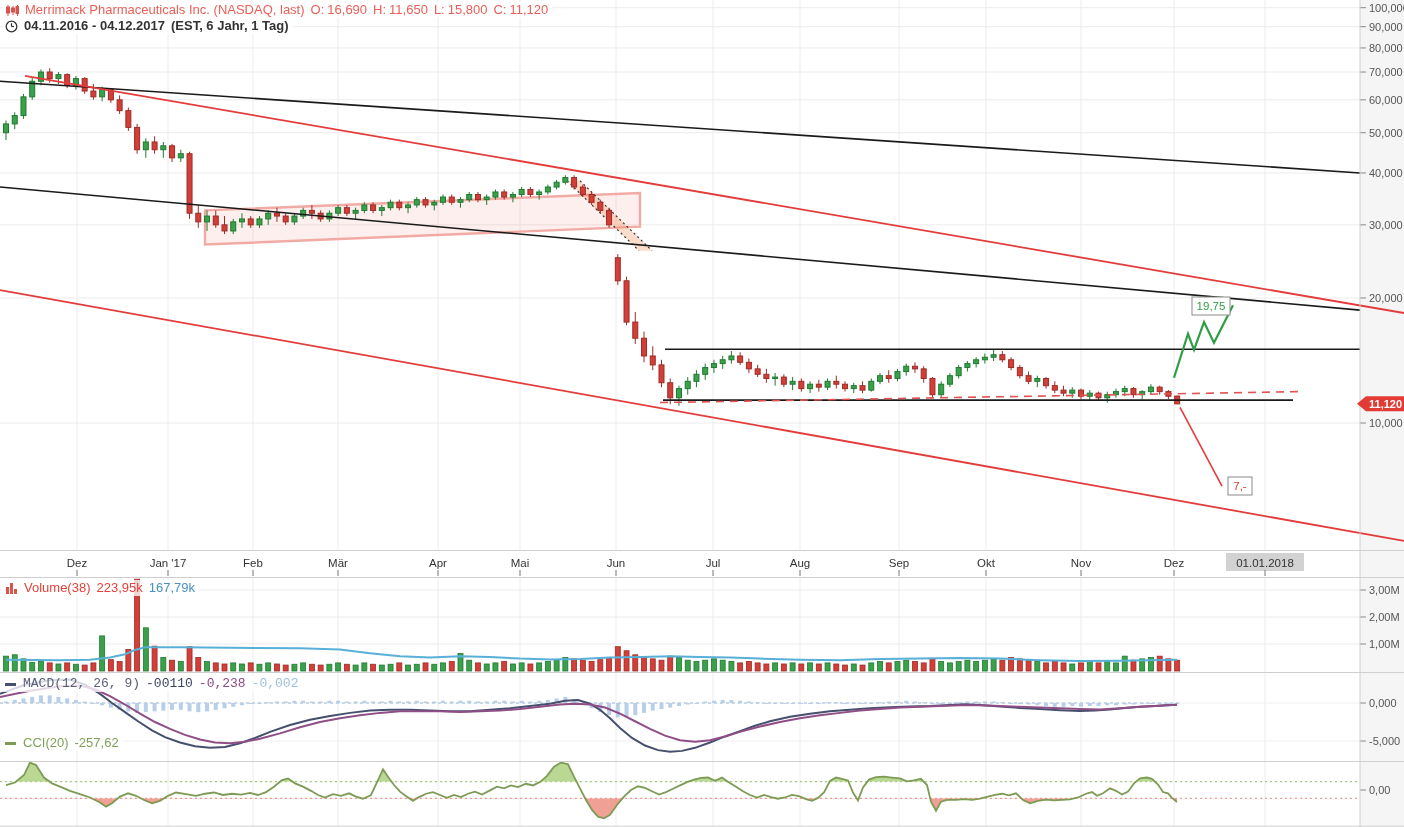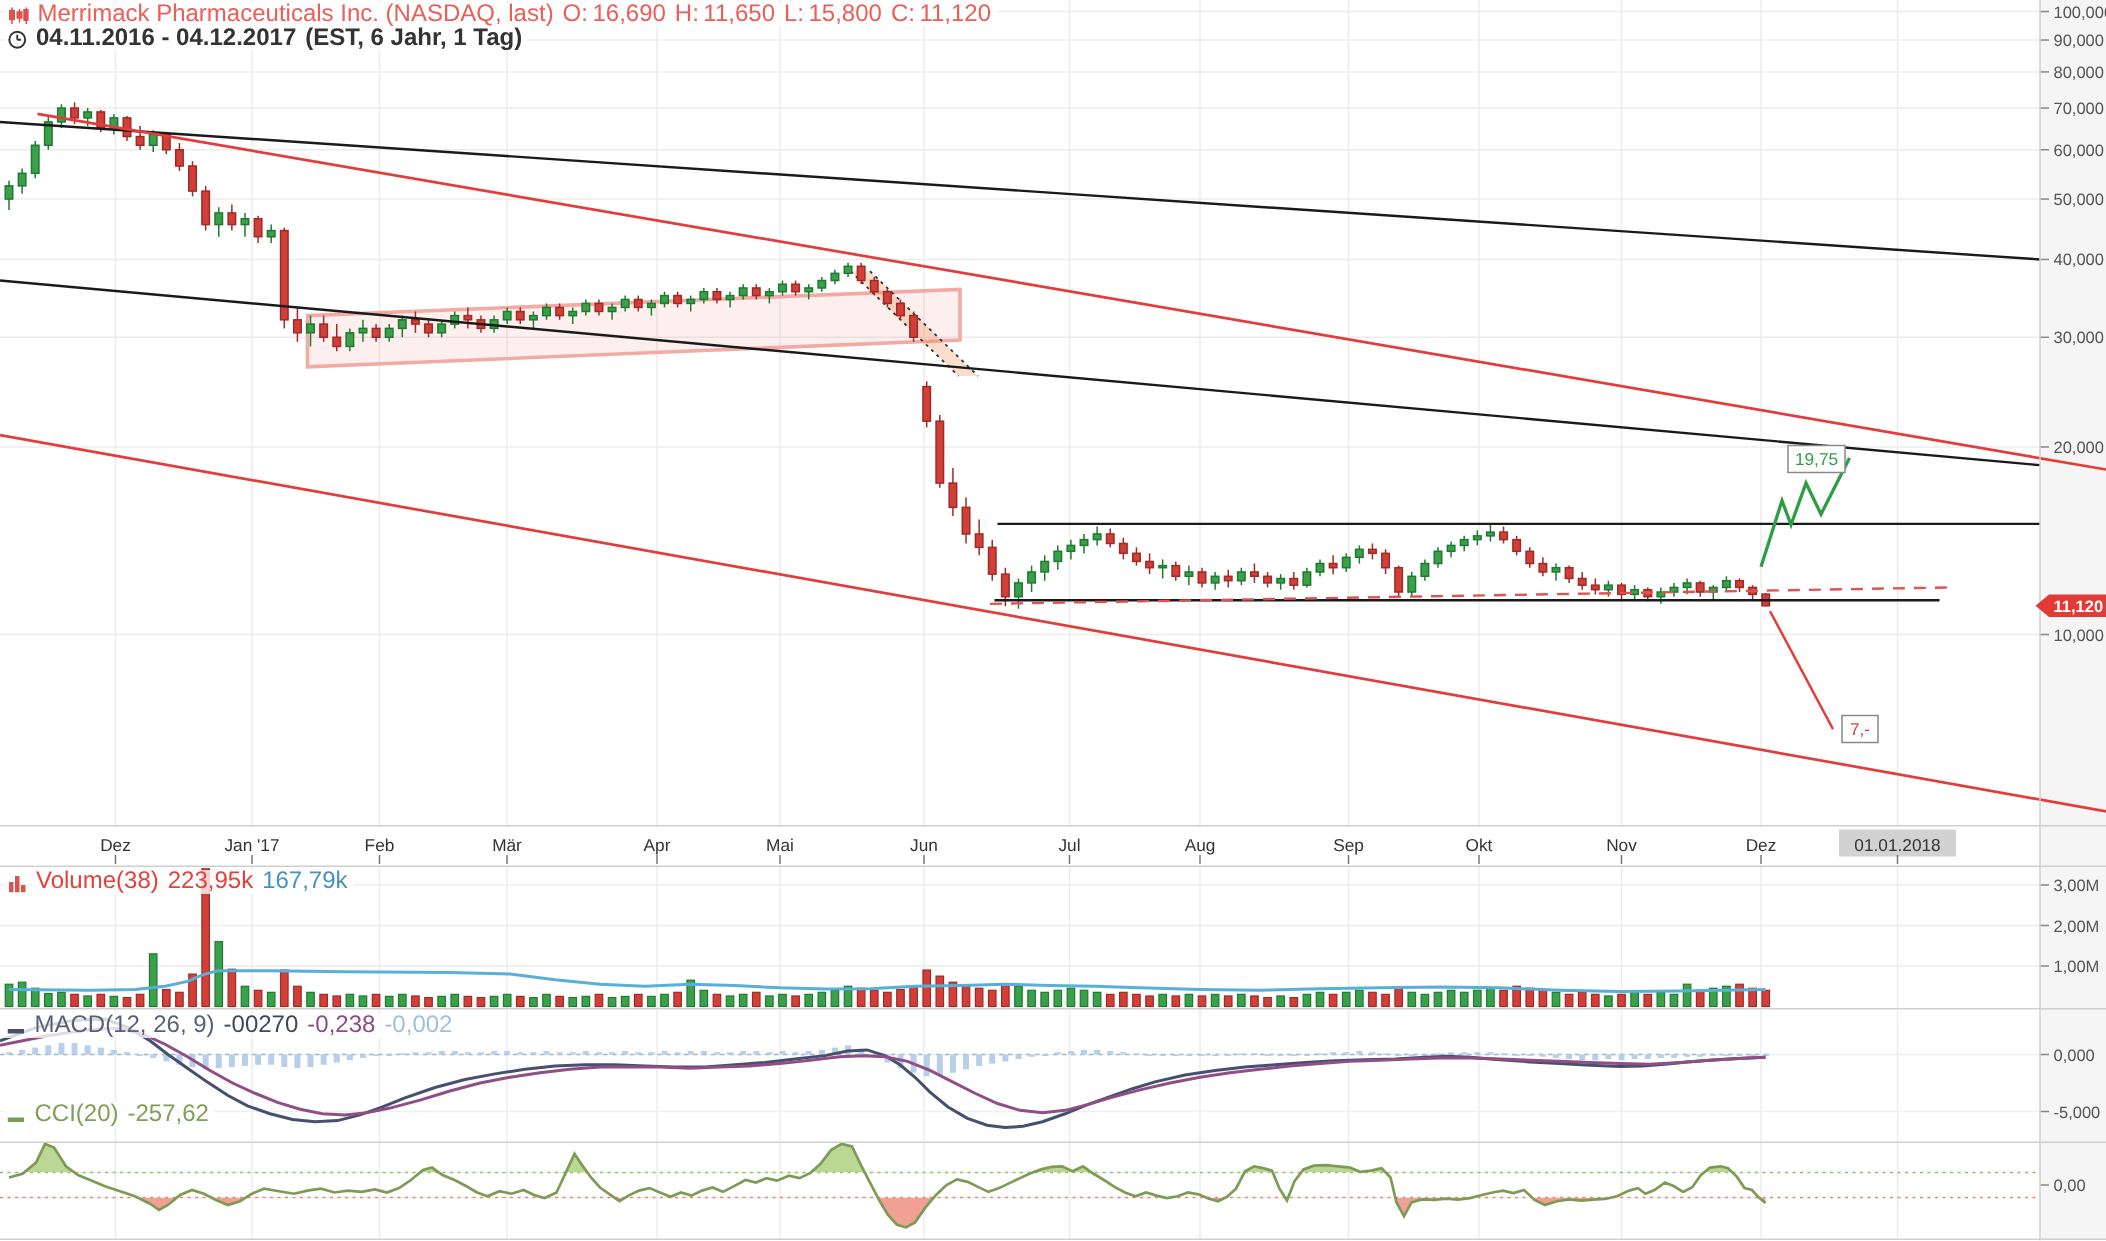--- a/index.html
+++ b/index.html
@@ -1,22 +1,22 @@
 <!DOCTYPE html>
 <html><head>
 <meta charset="utf-8">
 <style>
   html,body{margin:0;padding:0;}
   body{
     width:1404px;height:827px;position:relative;overflow:hidden;
     background:#ffffff;font-family:"Liberation Sans",sans-serif;
   }
   #chart{position:absolute;left:0;top:0;}
-  .legend{position:absolute;display:flex;align-items:flex-end;gap:6px;
-    font-size:16px;line-height:14px;white-space:nowrap;z-index:5;
+  .legend{position:absolute;display:flex;align-items:center;gap:6px;
+    font-size:13px;line-height:14px;white-space:nowrap;z-index:5;
     background:rgba(255,255,255,0.78);padding:1px 4px 1px 2px;}
   .legend .ic{display:inline-flex;align-items:center;}
   svg text{font-family:"Liberation Sans",sans-serif;}
 </style>
 </head>
 <body>
 
 <svg id="chart" width="1404" height="827">
     <g>
       <rect x="0" y="0" width="1404" height="827" fill="#fff"></rect>
@@ -849,28 +849,28 @@
         <rect x="1" y="5" width="3" height="7"></rect>
         <rect x="5" y="1" width="3" height="11"></rect>
         <rect x="9" y="7" width="3" height="5"></rect>
       </svg>
   </span>
   <span style="color:#e0433c">Volume(38)</span>
   <span style="color:#e0433c">223,95k</span>
   <span style="color:#4a90c2">167,79k</span>
 </div>
 
-<div class="legend" style="left:3px;top:676px;">
+<div class="legend" style="left:3px;top:676px;font-family:Liberation Mono, monospace;">
   <span class="ic">
     <svg width="12" height="8">
         <rect x="0" y="3" width="11" height="3" fill="#474f6e"></rect>
       </svg>
   </span>
   <span style="color:#5a5f78">MACD(12, 26, 9)</span>
-  <span style="color:#3e4560">-00270</span>
+  <span style="color:#3e4560">-00110</span>
   <span style="color:#8e4a82">-0,238</span>
   <span style="color:#9fc0dc">-0,002</span>
 </div>
 
 <div class="legend" style="left:3px;top:735px;">
   <span class="ic">
     <svg width="12" height="8">
         <rect x="0" y="3" width="11" height="3" fill="#7d9b54"></rect>
       </svg>
   </span>

